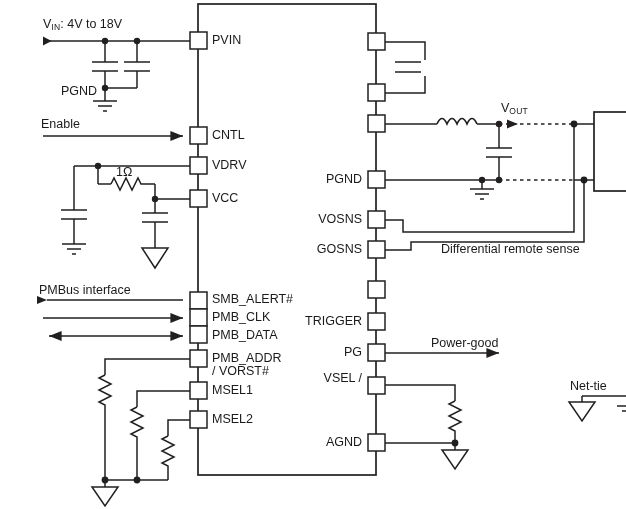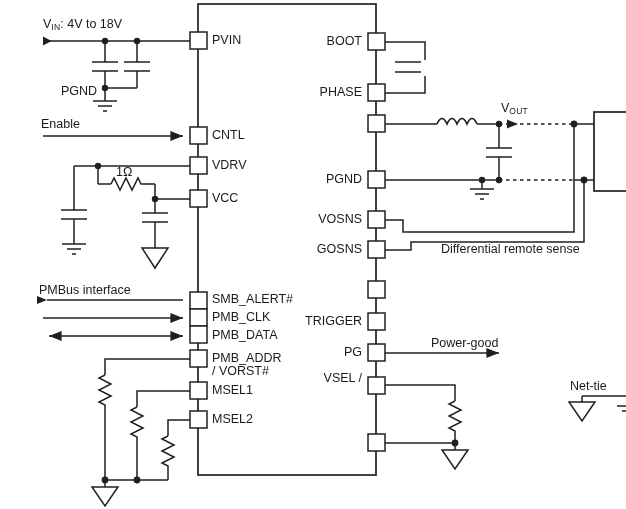--- a/index.html
+++ b/index.html
@@ -250,28 +250,27 @@
 <div class="lbl" style="left:175px;top:159px;">VDRV</div>
 <div class="lbl" style="left:175px;top:192px;">VCC</div>
 <div class="lbl" style="left:175px;top:293px;">SMB_ALERT#</div>
 <div class="lbl" style="left:175px;top:311px;">PMB_CLK</div>
 <div class="lbl" style="left:175px;top:329px;">PMB_DATA</div>
 <div class="lbl" style="left:175px;top:352px;">PMB_ADDR</div>
 <div class="lbl" style="left:175px;top:365px;">/ VORST#</div>
 <div class="lbl" style="left:175px;top:384px;">MSEL1</div>
 <div class="lbl" style="left:175px;top:413px;">MSEL2</div>
 
-<div class="lbl r" style="left:225px;top:35px;width:100px;">BOOT</div>
-<div class="lbl r" style="left:225px;top:86px;width:100px;">PHASE</div>
 <div class="lbl r" style="left:225px;top:173px;width:100px;">PGND</div>
 <div class="lbl r" style="left:225px;top:213px;width:100px;">VOSNS</div>
 <div class="lbl r" style="left:225px;top:243px;width:100px;">GOSNS</div>
 <div class="lbl r" style="left:225px;top:315px;width:100px;">TRIGGER</div>
 <div class="lbl r" style="left:225px;top:346px;width:100px;">PG</div>
 <div class="lbl r" style="left:225px;top:372px;width:100px;">VSEL /</div>
+<div class="lbl r" style="left:225px;top:436px;width:100px;">AGND</div>
 
 <div class="lbl" style="left:464px;top:102px;text-align:center;"><span>V</span><span class="sub">OUT</span></div>
 <div class="lbl" style="left:557px;top:144px;width:64px;text-align:right;">Load</div>
 <div class="lbl" style="left:404px;top:243px;">Differential remote sense</div>
 <div class="lbl" style="left:394px;top:337px;">Power-good</div>
 <div class="lbl" style="left:533px;top:380px;">Net-tie</div>
 
 </div>
 
 </body></html>

